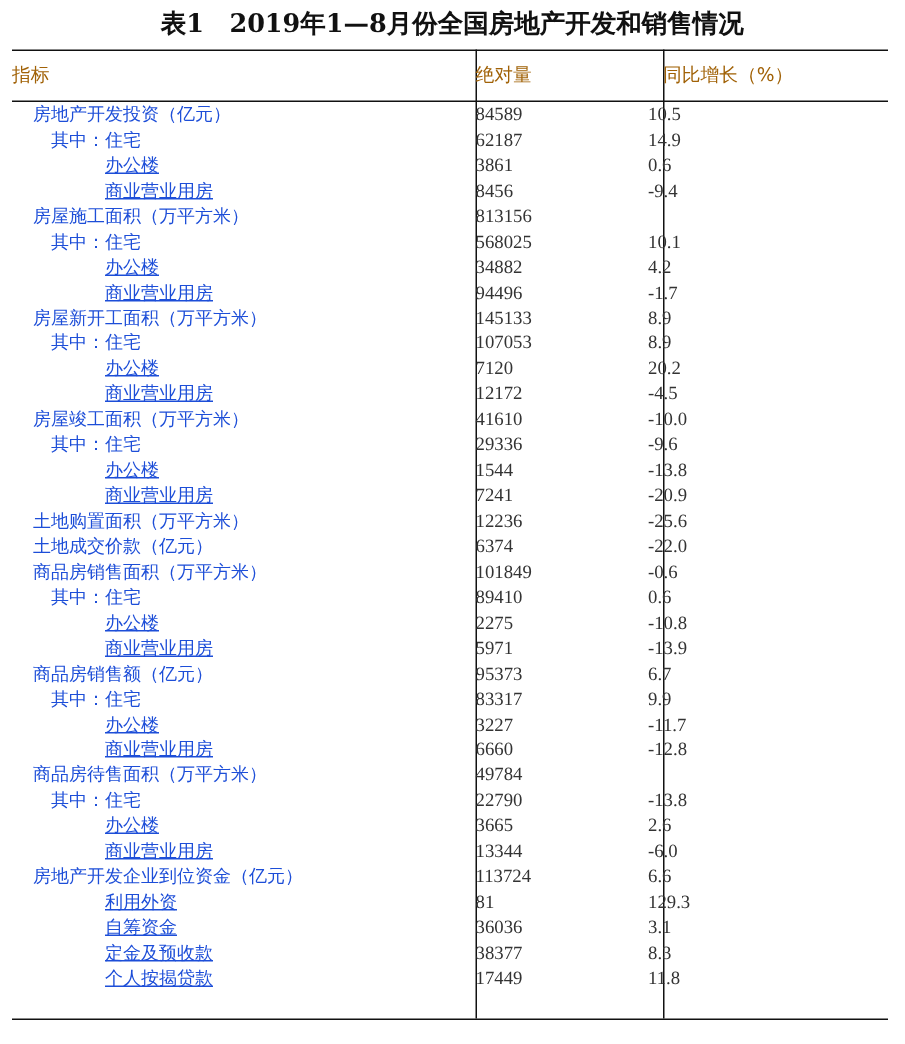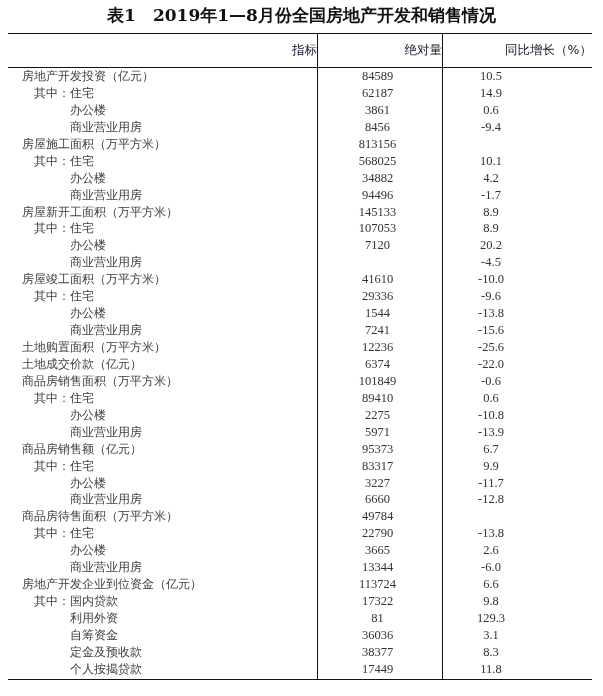--- a/index.html
+++ b/index.html
@@ -8,32 +8,32 @@
   .title { position: absolute; top: 4px; left: 0; width: 603px; text-align: center;
            font-family: "DejaVu Serif", serif; font-weight: bold; font-size: 17px; color: #111;
            letter-spacing: 0px; }
   .table { position: absolute; left: 8px; top: 33px; width: 584px; }
   .rule-top { position: absolute; left: 0; top: 0; width: 584px; height: 0; border-top: 1.5px solid #111; }
   .rule-head { position: absolute; left: 0; top: 34px; width: 584px; height: 0; border-top: 1.5px solid #111; }
   .rule-bottom { position: absolute; left: 0; top: 646px; width: 584px; height: 0; border-top: 1.5px solid #111; }
   .vline { position: absolute; top: 0; height: 646px; border-left: 1px solid #111; }
   .vline.v1 { left: 309px; }
   .vline.v2 { left: 434px; }
-  .head { position: absolute; top: 0; height: 34px; line-height: 34px; font-size: 12.5px; color: #0f172a; text-align: right; }
+  .head { position: absolute; top: 0; height: 34px; line-height: 34px; font-size: 12.5px; color: #a16207; text-align: left; }
   .head.c1 { left: 0; width: 309px; }
   .head.c2 { left: 309px; width: 125px; }
   .head.c3 { left: 434px; width: 150px; }
   .rows { position: absolute; left: 0; top: 35px; width: 584px; }
   .row { position: relative; height: 16.95px; line-height: 16.95px; font-size: 12px; }
-  .row .name { position: absolute; left: 14px; white-space: nowrap; color: #404040; }
+  .row .name { position: absolute; left: 14px; white-space: nowrap; color: #1d4ed8; }
   .row.lvl1 .name { left: 26px; }
-  .row.lvl2 .name { left: 62px; }
-  .row .val { position: absolute; left: 309px; width: 121px; text-align: center;
+  .row.lvl2 .name { left: 62px; text-decoration: underline; }
+  .row .val { position: absolute; left: 309px; width: 121px; text-align: left;
               font-family: "Liberation Serif", serif; font-size: 12.5px; color: #333; }
-  .row .pct { position: absolute; left: 410px; width: 146px; text-align: center;
+  .row .pct { position: absolute; left: 424px; width: 146px; text-align: left;
               font-family: "Liberation Serif", serif; font-size: 12.5px; color: #333; }
 </style>
 </head>
 <body>
 
 <div class="title">表1　2019年1—8月份全国房地产开发和销售情况</div>
 
 <div class="table">
   <div class="rule-top"></div>
   <div class="vline v1"></div>
@@ -92,41 +92,42 @@
         <span class="val">107053</span>
         <span class="pct">8.9</span>
       </div>
       <div class="row lvl2">
         <span class="name">办公楼</span>
         <span class="val">7120</span>
         <span class="pct">20.2</span>
       </div>
       <div class="row lvl2">
         <span class="name">商业营业用房</span>
+        <span class="val">12172</span>
         <span class="pct">-4.5</span>
       </div>
       <div class="row lvl0">
         <span class="name">房屋竣工面积（万平方米）</span>
         <span class="val">41610</span>
         <span class="pct">-10.0</span>
       </div>
       <div class="row lvl1">
         <span class="name">其中：住宅</span>
         <span class="val">29336</span>
         <span class="pct">-9.6</span>
       </div>
       <div class="row lvl2">
         <span class="name">办公楼</span>
         <span class="val">1544</span>
         <span class="pct">-13.8</span>
       </div>
       <div class="row lvl2">
         <span class="name">商业营业用房</span>
         <span class="val">7241</span>
-        <span class="pct">-15.6</span>
+        <span class="pct">-20.9</span>
       </div>
       <div class="row lvl0">
         <span class="name">土地购置面积（万平方米）</span>
         <span class="val">12236</span>
         <span class="pct">-25.6</span>
       </div>
       <div class="row lvl0">
         <span class="name">土地成交价款（亿元）</span>
         <span class="val">6374</span>
         <span class="pct">-22.0</span>
@@ -187,25 +188,20 @@
       </div>
       <div class="row lvl2">
         <span class="name">商业营业用房</span>
         <span class="val">13344</span>
         <span class="pct">-6.0</span>
       </div>
       <div class="row lvl0">
         <span class="name">房地产开发企业到位资金（亿元）</span>
         <span class="val">113724</span>
         <span class="pct">6.6</span>
-      </div>
-      <div class="row lvl1">
-        <span class="name">其中：国内贷款</span>
-        <span class="val">17322</span>
-        <span class="pct">9.8</span>
       </div>
       <div class="row lvl2">
         <span class="name">利用外资</span>
         <span class="val">81</span>
         <span class="pct">129.3</span>
       </div>
       <div class="row lvl2">
         <span class="name">自筹资金</span>
         <span class="val">36036</span>
         <span class="pct">3.1</span>

